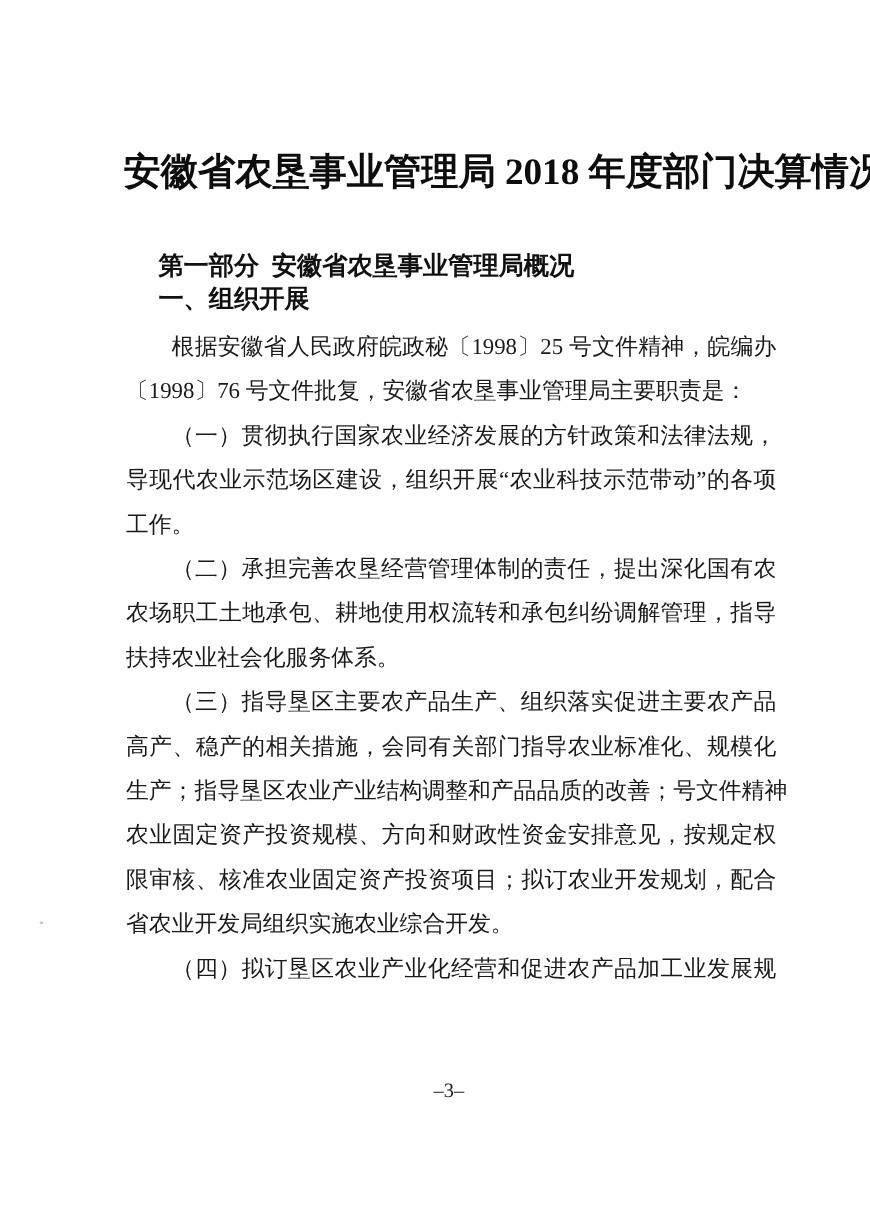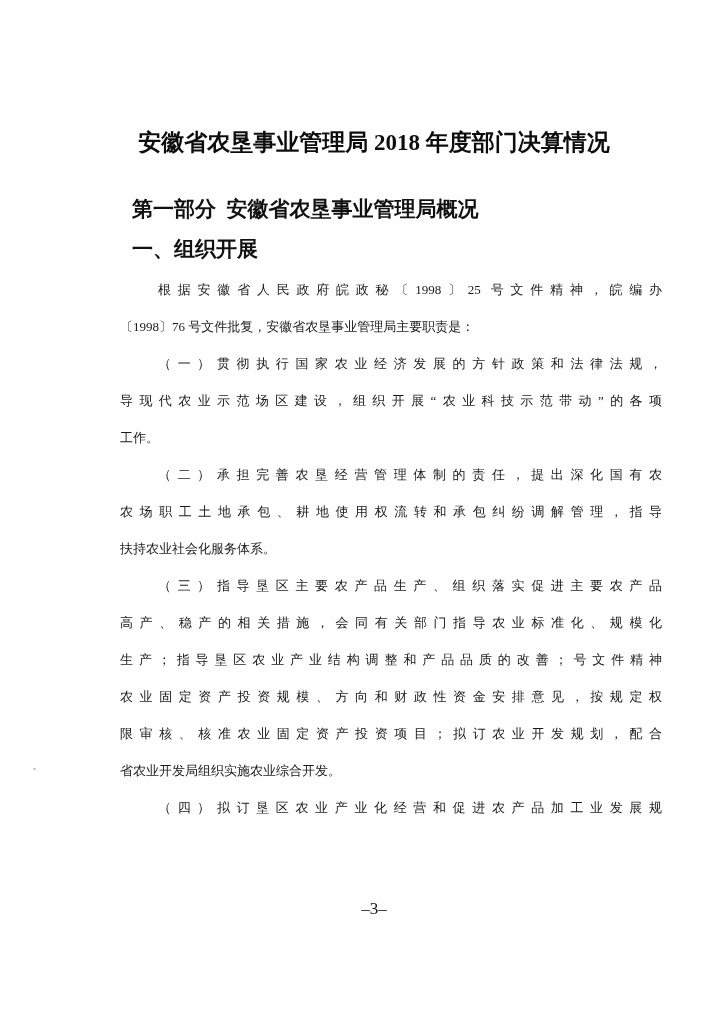--- a/index.html
+++ b/index.html
@@ -16,54 +16,54 @@
     font-family: "Liberation Serif", "DejaVu Serif", serif;
     color: #161616;
   }
   .doc-title {
     position: absolute;
     left: 103px;
     top: 128px;
     width: 542px;
     margin: 0;
     text-align: center;
-    font-size: 23px;
+    font-size: 31px;
     line-height: 30px;
     font-weight: 700;
     white-space: pre;
     color: #0d0d0d;
   }
   .part-heading {
     position: absolute;
     left: 132px;
-    top: 196px;
+    top: 208px;
     margin: 0;
     font-size: 21px;
     line-height: 27px;
     font-weight: 700;
     white-space: pre;
     color: #111111;
   }
   .section-heading {
     position: absolute;
     left: 132px;
     top: 236px;
     margin: 0;
     font-size: 21px;
     line-height: 27px;
     font-weight: 700;
     white-space: pre;
     color: #111111;
   }
   .body-text {
     position: absolute;
-    left: 120px;
+    left: 105px;
     top: 271px;
     width: 542px;
-    font-size: 13px;
+    font-size: 19px;
     line-height: 37px;
     color: #1a1a1a;
   }
   .ln {
     height: 37px;
     white-space: pre;
     text-align: left;
   }
   .ln.fill {
     text-align-last: justify;

